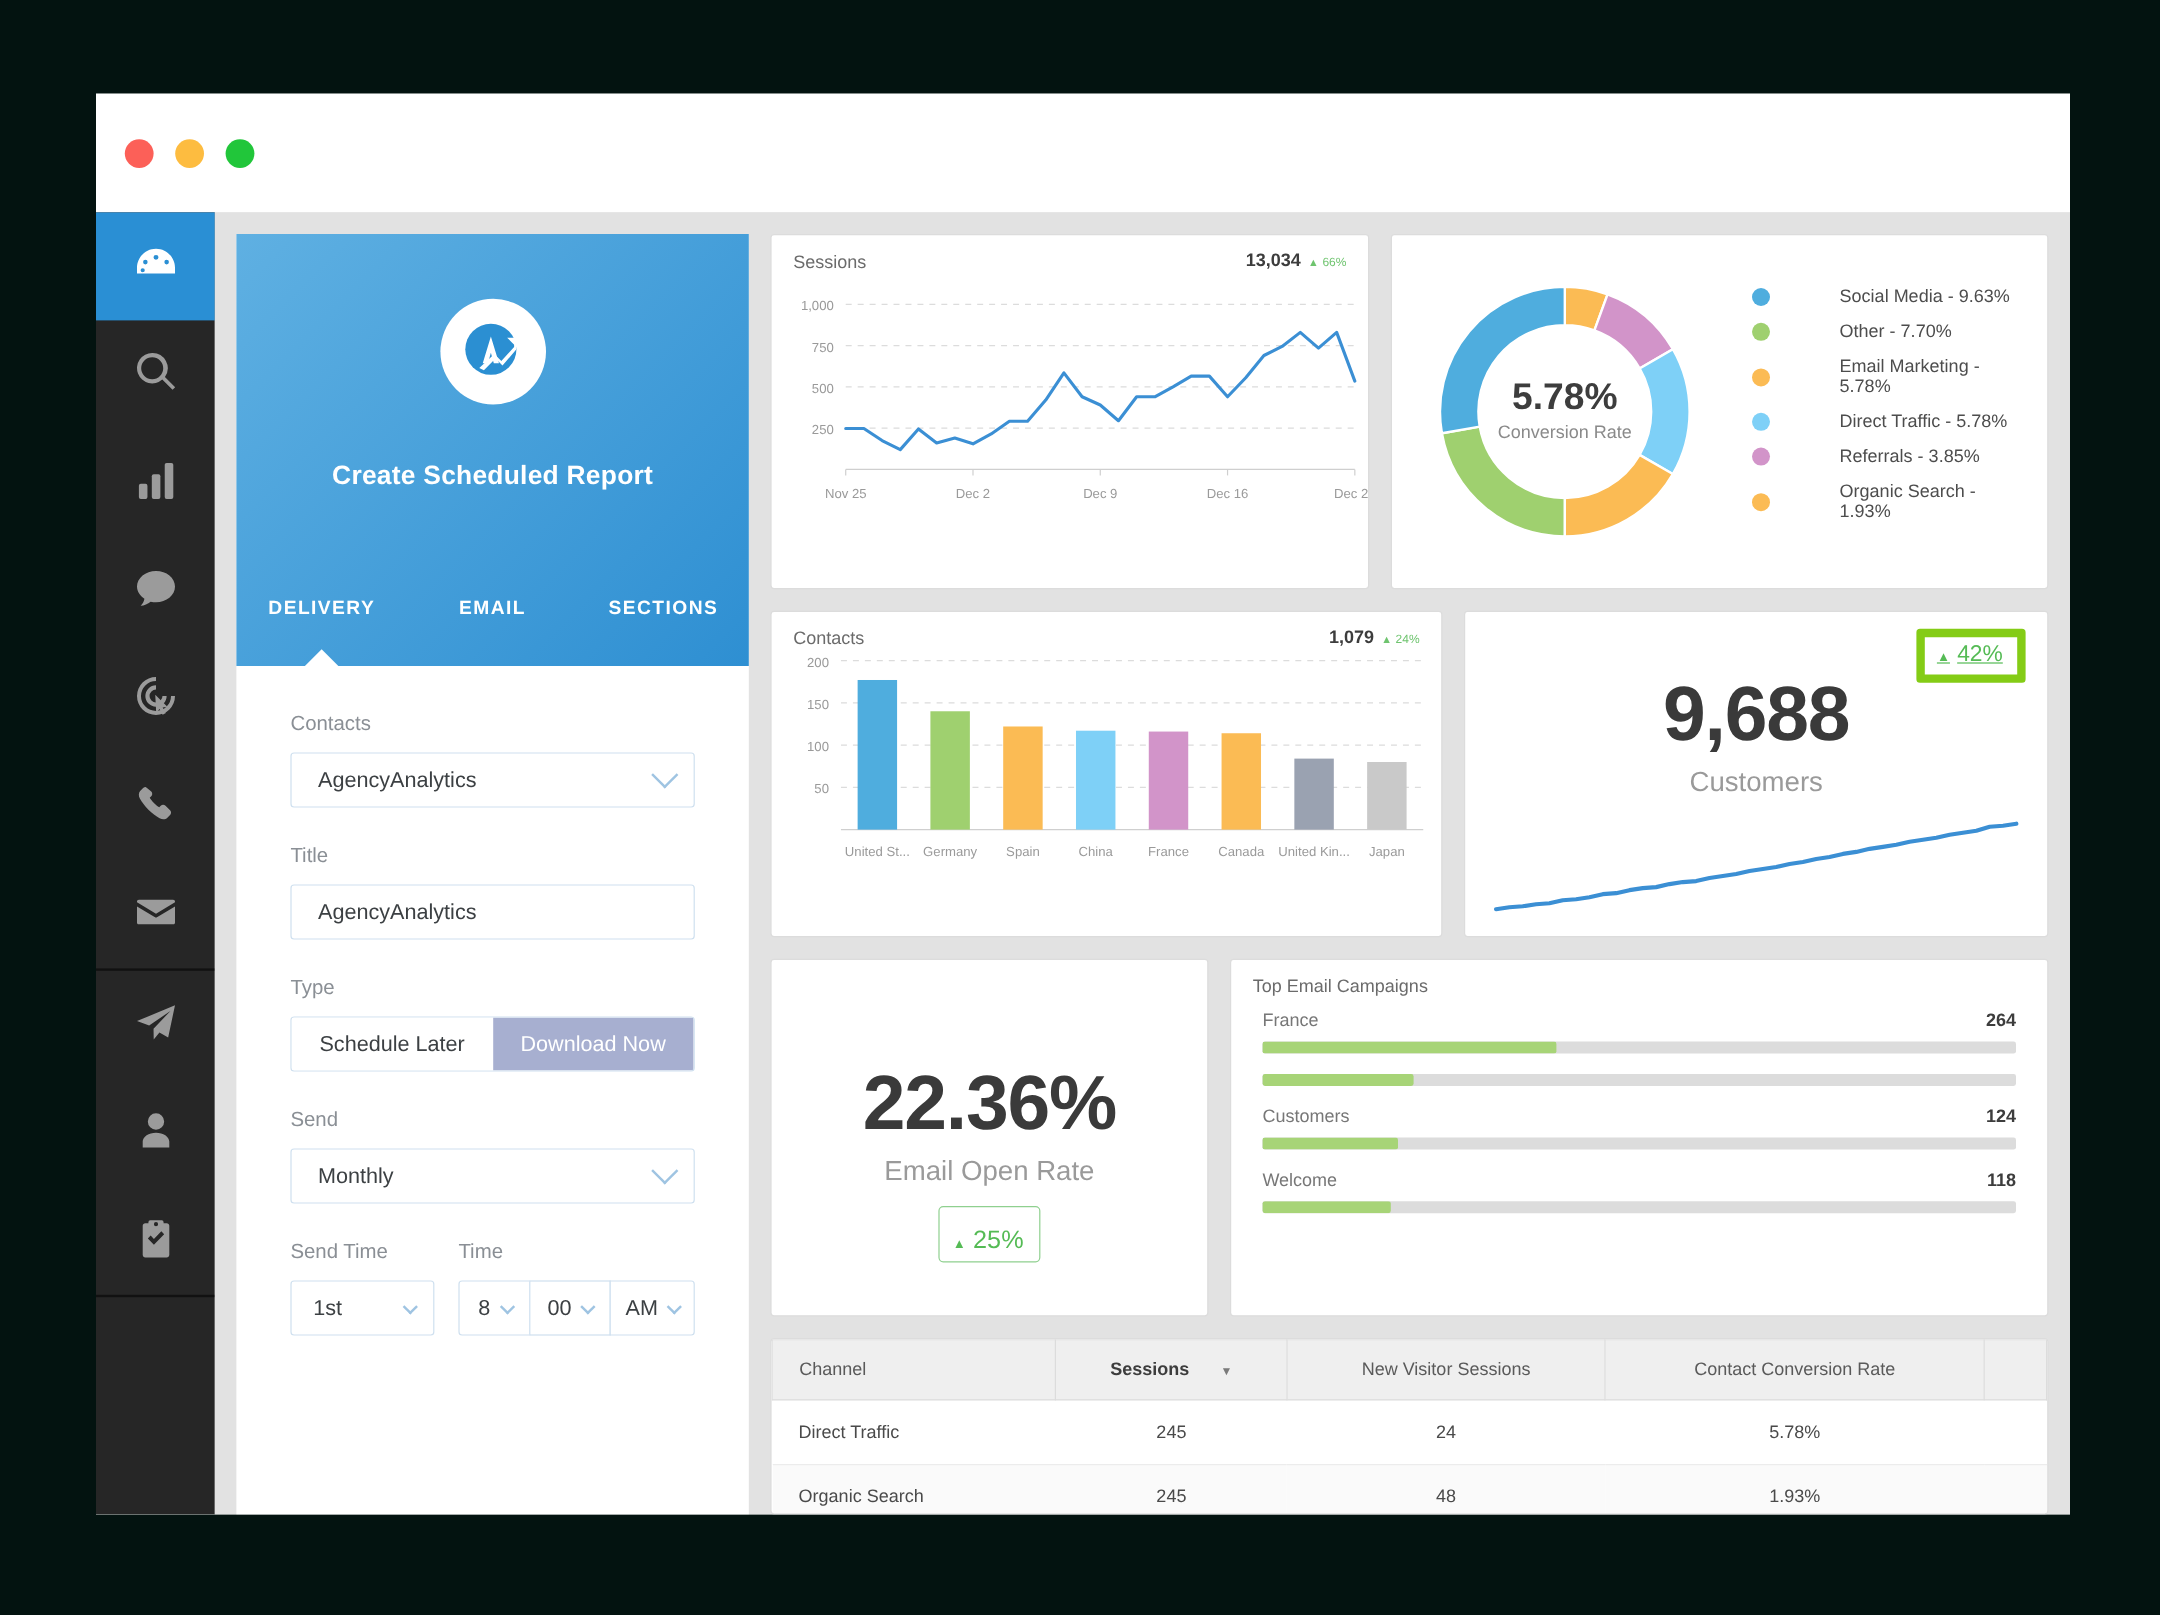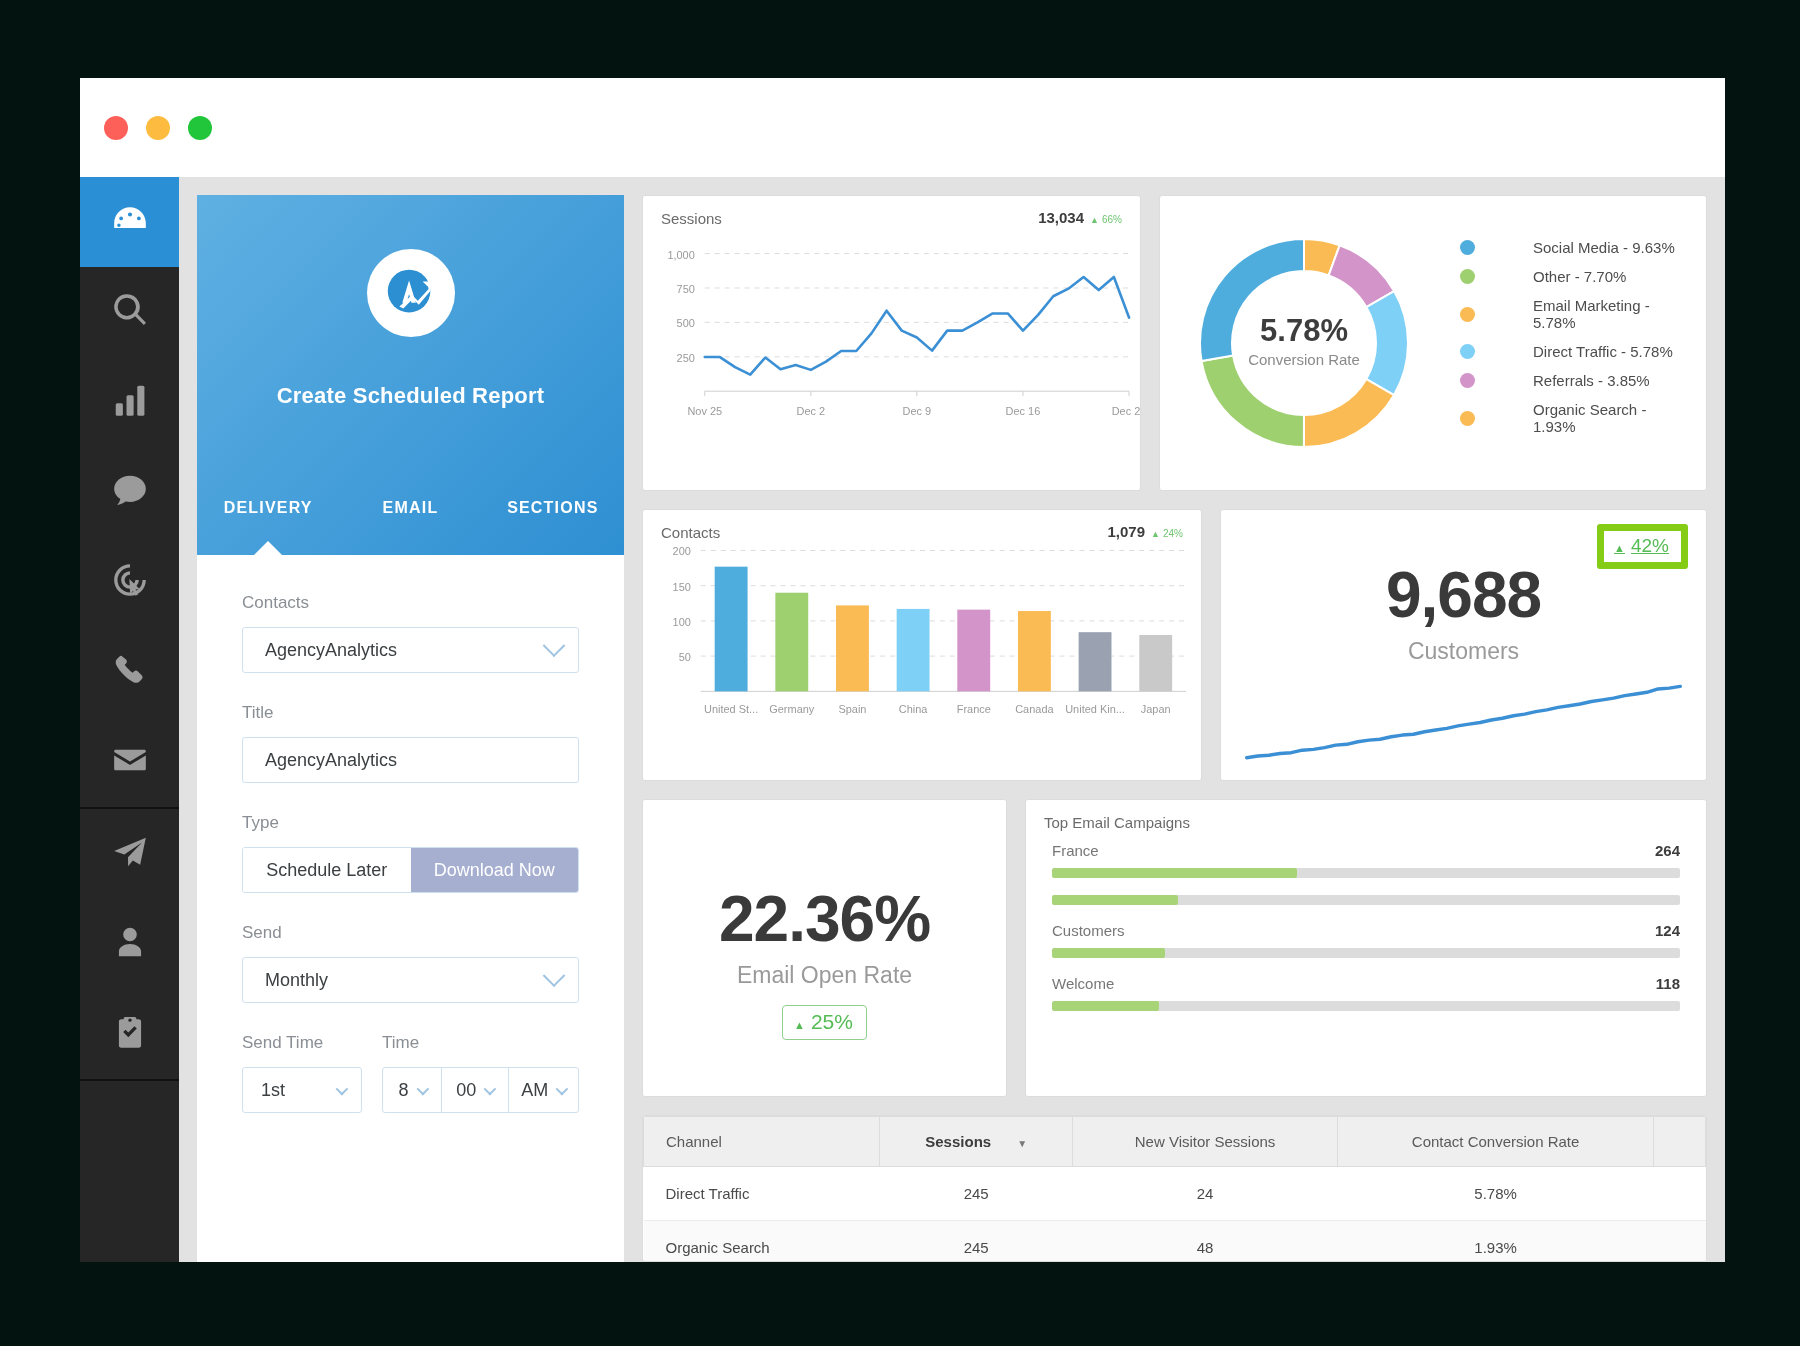--- a/index.html
+++ b/index.html
@@ -243,21 +243,21 @@
   .kpi-big {
     text-align: center;
     font-size: 64px; font-weight: bold; color: #3a3a3a;
     letter-spacing: -1px;
   }
   .kpi-lbl { text-align: center; font-size: 23px; color: #9a9a9a; margin-top: 6px; }
   .kpi-badge-inline {
     display: inline-block;
     border: 1px solid #8fd08f; border-radius: 4px;
     color: #55bb55; font-size: 21px;
-    padding: 4px 13px 5px 11px;
+    padding: 16px 13px 5px 11px;
     margin-top: 16px;
   }
   .kpi-badge-inline::before { content: "\25B2"; font-size: 11px; margin-right: 6px; }
 
   
   .camp-list { padding: 42px 26px 0 26px; }
   .camp-row { margin-bottom: 17px; }
   .camp-head { display: flex; justify-content: space-between; font-size: 15px; margin-bottom: 9px; }
   .camp-name { color: #777; }
   .camp-val { color: #3d3d3d; font-weight: bold; }

